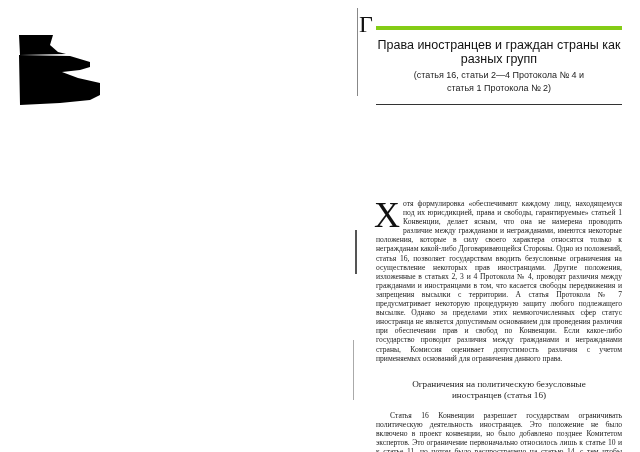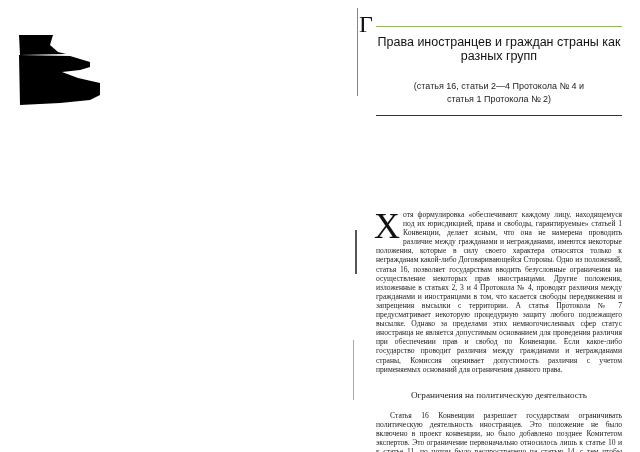--- a/index.html
+++ b/index.html
@@ -6,26 +6,26 @@
   body {
     width: 640px; height: 452px; position: relative; overflow: hidden;
     background: #ffffff; color: #111;
     font-family: "Liberation Serif", "DejaVu Serif", serif;
   }
   .blot { position: absolute; left: 0; top: 0; }
   .vline { position: absolute; background: #777; width: 1px; }
   .gutter-glyph { position: absolute; left: 359px; top: 14px; font-family: "Liberation Serif", serif; font-size: 24px; line-height: 20px; color:#111; }
   .page { position: absolute; left: 376px; top: 26px; width: 246px; }
   .title-box {
-    border-top: 1px solid #84cc16; border-bottom: 1px solid #333;
+    border-top: 4px solid #84cc16; border-bottom: 1px solid #333;
     padding: 8px 0 9px 0; text-align: center;
     font-family: "Liberation Sans", "DejaVu Sans", sans-serif;
   }
   .title { font-size: 12.5px; line-height: 14px; color: #111; }
-  .subtitle { font-size: 9px; line-height: 13px; margin-top: 17px; color: #222; }
+  .subtitle { font-size: 9px; line-height: 13px; margin-top: 3px; color: #222; }
   .body-text { font-size: 7.6px; line-height: 9.1px; text-align: justify; color: #222; }
   .intro { margin-top: 94px; }
   .dropcap { float: left; font-size: 36px; line-height: 28px; margin: 2px 3px 0 -2px; color: #111; }
   .section-title { text-align: center; font-size: 9.2px; line-height: 11px; margin-top: 16px; margin-bottom: 10px; color: #222; }
   .indent { text-indent: 14px; }
 </style>
 </head>
 <body>
 
 <svg class="blot" width="110" height="110" viewBox="0 0 110 110">
@@ -45,18 +45,19 @@
       <div>(статья 16, статьи 2—4 Протокола № 4 и</div>
       <div>статья 1 Протокола № 2)</div>
     </div>
   </div>
 
   <div class="body-text intro">
     <span class="dropcap">Х</span><span>отя формулировка «обеспечивают каждому лицу, находящемуся под их юрисдикцией, права и свободы, гарантируемые» статьей 1 Конвенции, делает ясным, что она не намерена проводить различие между гражданами и неграждан­ами, имеются некоторые положения, которые в силу своего характера относятся только к негражданам какой-либо Договаривающейся Стороны. Одно из положений, статья 16, позволяет государствам вводить безусловные ограничения на осуществление некоторых прав иностранцами. Другие положения, изложенные в статьях 2, 3 и 4 Протокола № 4, проводят различия между гражданами и иностранцами в том, что касается свободы передвижения и запрещения высылки с территории. А статья Протокола № 7 предусматривает некоторую процедурную защиту любого подлежащего высылке. Однако за пределами этих немногочисленных сфер статус иностранца не является допустимым основанием для проведения различия при обеспечении прав и свобод по Конвенции. Если какое-либо государство проводит различия между гражданами и негражданами страны, Комиссия оценивает допустимость различия с учетом применяемых оснований для ограничения данного права.</span>
   </div>
 
   <div class="section-title">
-    <div>Ограничения на политическую деятельность</div>
+    <div>Ограничения на политическую безусловные</div>
+    <div>иностранцев (статья 16)</div>
   </div>
 
   <div class="body-text indent">Статья 16 Конвенции разрешает государствам ограничивать политическую деятельность иностранцев. Это положение не было включено в проект конвенции, но было добавлено позднее Комитетом экспертов. Это ограничение первоначально относилось лишь к статье 10 и к статье 11, но потом было распространено на статью 14, с тем чтобы исключить любые жалобы о дискриминации.</div>
 
 </div>
 
 </body></html>

